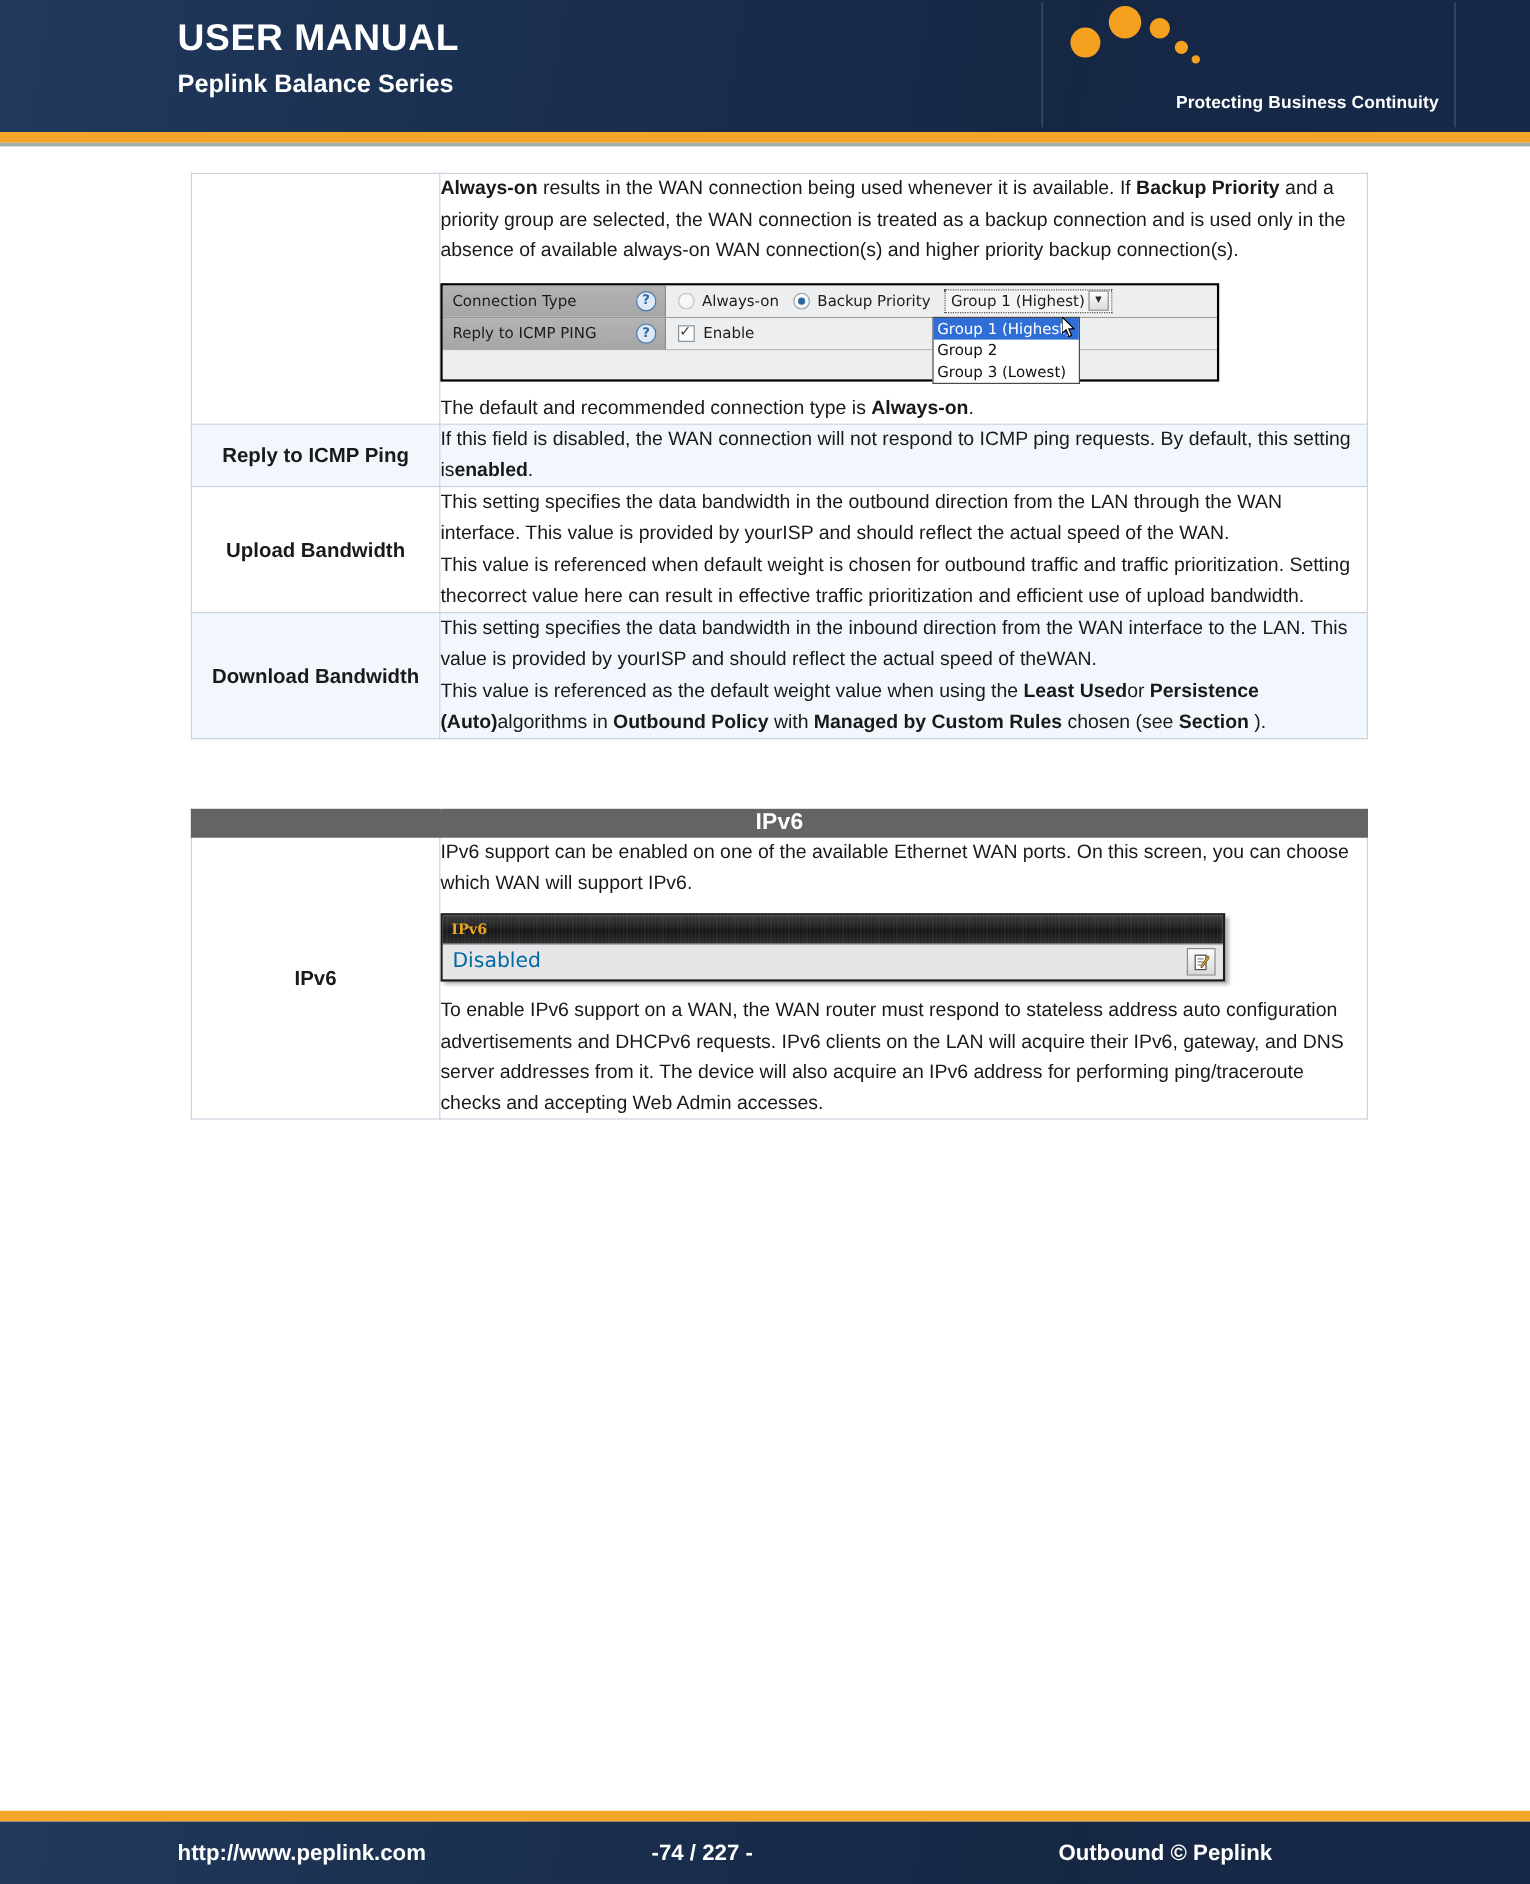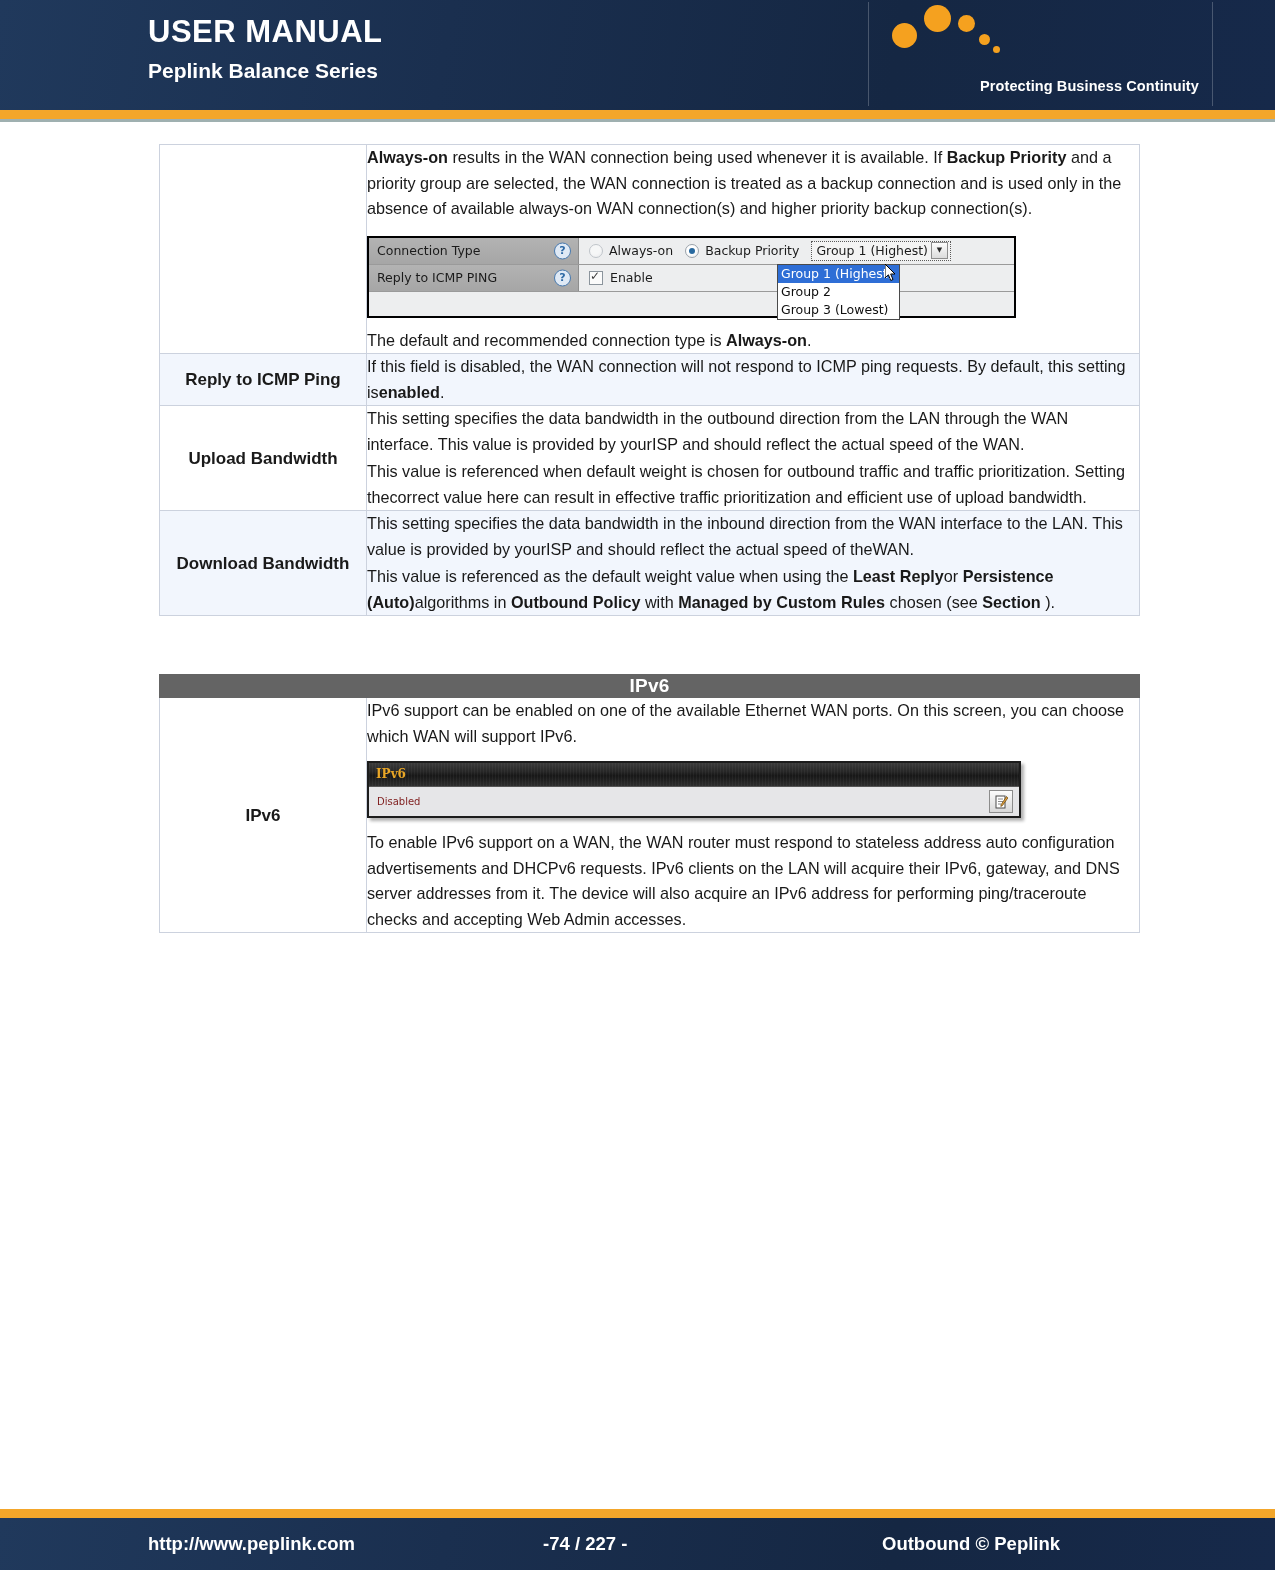--- a/index.html
+++ b/index.html
@@ -177,21 +177,21 @@
     position: relative;
   }
   .conn-row {
     display: flex;
     align-items: stretch;
     border-bottom: 1px solid #9a9a9a;
     height: 26px;
   }
   .conn-row:last-child { border-bottom: none; }
   .conn-lbl {
-    width: 210px;
+    width: 186px;
     background: linear-gradient(180deg,#b3b3b3 0%, #a6a6a6 100%);
     color: #1b1b1b;
     font-size: 12.5px;
     display: flex;
     align-items: flex-end;
     padding-left: 8px;
     box-sizing: border-box;
     border-right: 1px solid #8e8e8e;
     position: relative;
   }
@@ -338,22 +338,22 @@
   .ipv6-body {
     height: 29px;
     background: #e6e6e8;
     display: flex;
     align-items: center;
     justify-content: space-between;
     padding: 0 6px 0 8px;
     border-top: 1px solid #555;
   }
   .ipv6-status {
-    font-size: 10px;
-    color: #7f1d1d;
+    font-size: 17px;
+    color: #0369a1;
   }
   .edit-btn {
     width: 22px;
     height: 21px;
     border: 1px solid #8c8c8c;
     background: linear-gradient(180deg,#fcfcfc,#d9d9d9);
     display: flex;
     align-items: center;
     justify-content: center;
   }
@@ -477,21 +477,21 @@
         <td class="cell-desc">
           <p>This setting specifies the data bandwidth in the outbound direction from the LAN through the WAN interface. This value is provided by yourISP and should reflect the actual speed of the WAN.</p>
           <p>This value is referenced when default weight is chosen for outbound traffic and traffic prioritization. Setting thecorrect value here can result in effective traffic prioritization and efficient use of upload bandwidth.</p>
         </td>
       </tr>
 
       <tr class="row-alt">
         <td class="cell-label">Download Bandwidth</td>
         <td class="cell-desc">
           <p>This setting specifies the data bandwidth in the inbound direction from the WAN interface to the LAN. This value is provided by yourISP and should reflect the actual speed of theWAN.</p>
-          <p>This value is referenced as the default weight value when using the <b>Least Reply</b>or <b>Persistence (Auto)</b>algorithms in <b>Outbound Policy</b> with <b>Managed by Custom Rules</b> chosen (see <b>Section</b> ).</p>
+          <p>This value is referenced as the default weight value when using the <b>Least Used</b>or <b>Persistence (Auto)</b>algorithms in <b>Outbound Policy</b> with <b>Managed by Custom Rules</b> chosen (see <b>Section</b> ).</p>
         </td>
       </tr>
 
     </tbody>
   </table>
 
   <table class="doc-table ipv6-table">
     <colgroup>
         <col class="col-label">
         <col class="col-desc">

